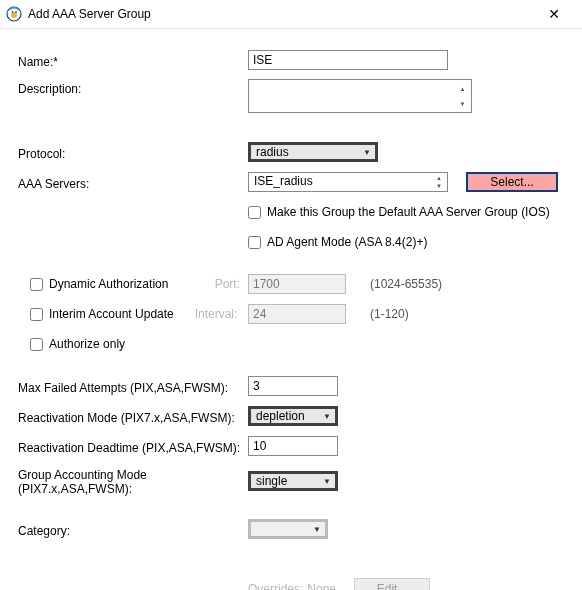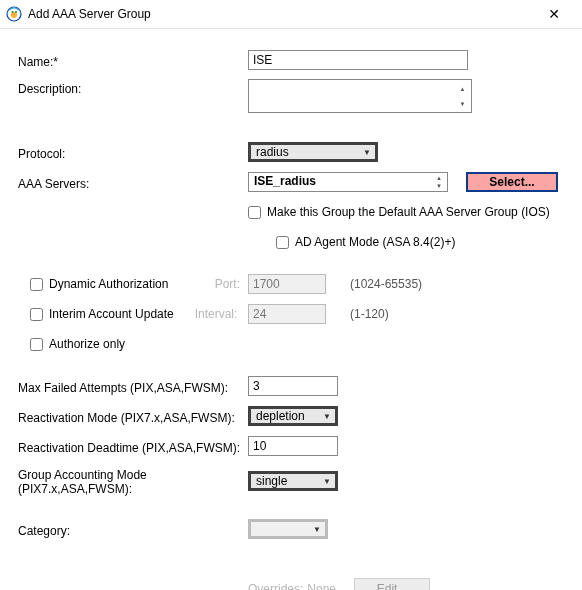--- a/index.html
+++ b/index.html
@@ -134,24 +134,24 @@
   .chk {
     display: inline-flex;
     align-items: center;
     gap: 6px;
   }
   .chk input { width: 13px; height: 13px; margin: 0; }
   .section-gap { height: 20px; }
   .muted { color: #b7b7b7; }
   .hint { color: #555; margin-left: 24px; }
   .indent { padding-left: 12px; }
-  .w200 { width: 220px; }
+  .w200 { width: 200px; }
   .w130 { width: 130px; }
   .w90 { width: 90px; }
-  .w86 { width: 78px; }
+  .w86 { width: 98px; }
   .w80 { width: 80px; }
   .w76 { width: 76px; }
 </style>
 </head>
 <body>
 
 <div class="titlebar">
   <span class="icon">
     <svg viewBox="0 0 16 16" width="16" height="16">
       <circle cx="8" cy="8" r="7" fill="#fff" stroke="#0a4aa0" stroke-width="1.2"></circle>
@@ -193,21 +193,21 @@
     <div class="fld">
       <div class="combo w130">
         <span>radius</span>
         <span class="chev">▼</span>
       </div>
     </div>
   </div>
 
   <div class="row align-center">
     <div class="lbl1">AAA Servers:</div>
-    <div class="fld" style="display:flex;font-weight:bold;">
+    <div class="fld" style="display:flex;">
       <div class="spinbox-srv">
         <span>ISE_radius</span>
         <div class="spin">
           <div class="arr">▲</div>
           <div class="arr">▼</div>
         </div>
       </div>
       <button class="btn-select">
         <span>Select...</span>
       </button>
@@ -215,21 +215,21 @@
   </div>
 
   <div class="row align-center">
     <div class="lbl1"></div>
     <label class="chk">
       <input type="checkbox" style="">
       <span>Make this Group the Default AAA Server Group (IOS)</span>
     </label>
   </div>
 
-  <div class="row align-center" style="margin-bottom:14px;gap:28px;">
+  <div class="row align-center" style="margin-bottom:14px;">
     <div class="lbl1"></div>
     <label class="chk">
       <input type="checkbox" style="">
       <span>AD Agent Mode (ASA 8.4(2)+)</span>
     </label>
   </div>
 
   <div style="height:6px;"></div>
 
   <div class="row align-center indent">

